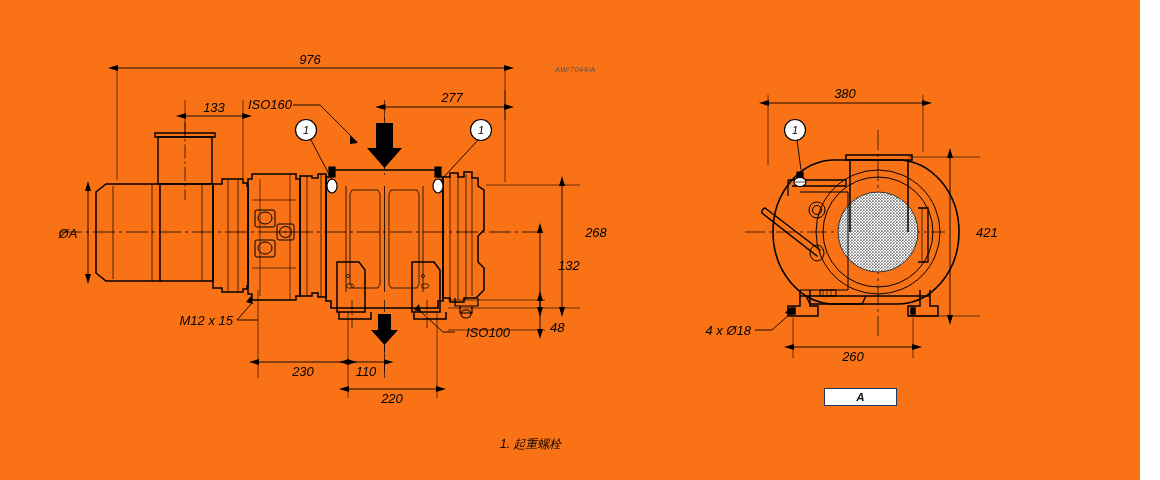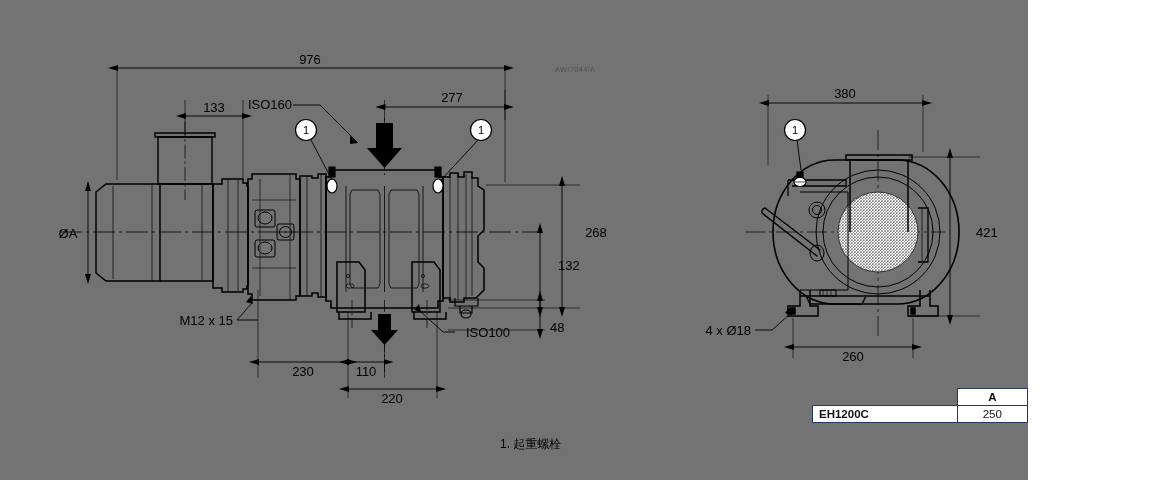--- a/index.html
+++ b/index.html
@@ -5,24 +5,25 @@
   html, body {
     margin: 0;
     padding: 0;
     background: #ffffff;
   }
   body {
     font-family: "Liberation Sans", sans-serif;
   }
   #sheet {
     position: relative;
-    width: 1028px;
+    width: 1140px;
     height: 480px;
-    background: #737373;
+    background: #f97316;
     overflow: hidden;
+    font-style: italic;
   }
   #sheet svg {
     position: absolute;
     left: 0;
     top: 0;
   }
   .dimtext {
     font-family: "Liberation Sans", sans-serif;
     font-size: 13px;
     fill: #000000;
@@ -460,20 +461,16 @@
 
     <text class="notetext" x="500" y="448" text-anchor="start">1.  起重螺栓</text>
   </svg>
 
   <table id="spec-table">
     <tbody>
       <tr>
         <td class="corner-blank"></td>
         <th class="hdr">A</th>
       </tr>
-      <tr>
-        <td class="model">EH1200C</td>
-        <td class="val">250</td>
-      </tr>
     </tbody>
   </table>
 
 </div>
 
 </body></html>

